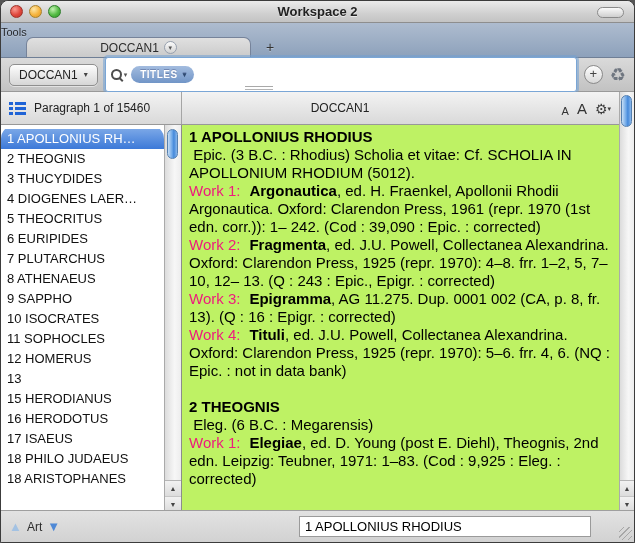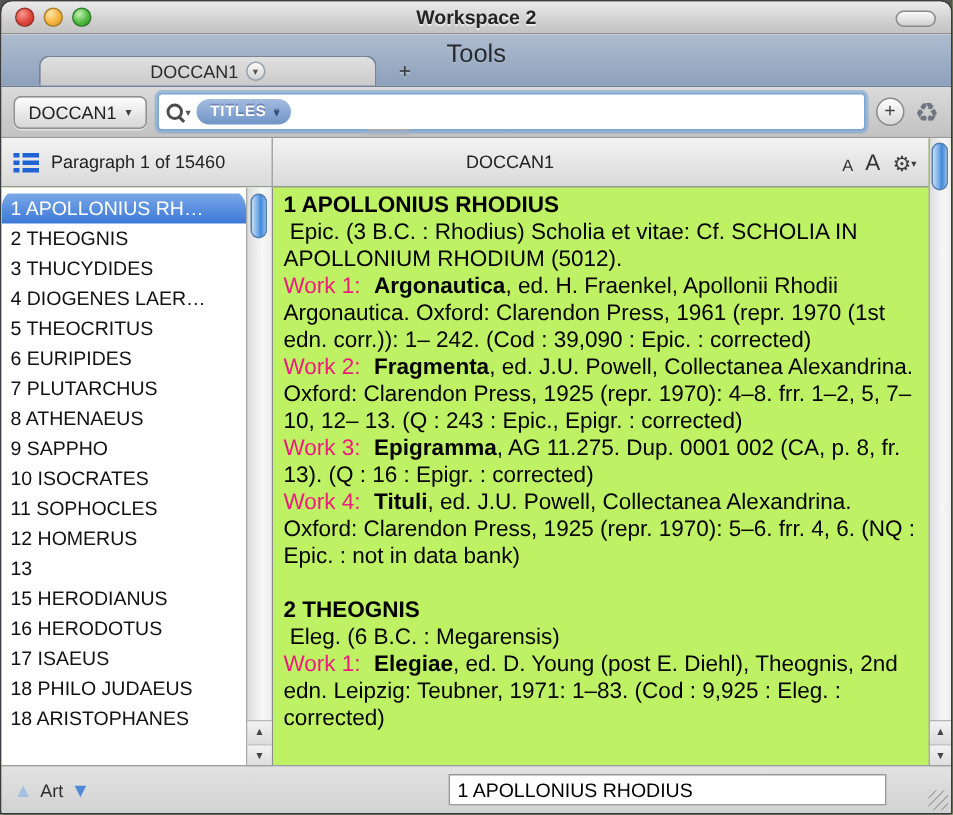--- a/index.html
+++ b/index.html
@@ -23,21 +23,21 @@
   .win-title { flex:1; text-align:center; font-size:13px; font-weight:bold; color:#222; text-shadow:0 1px 0 rgba(255,255,255,.6); }
   .toolbar-pill {
     position:absolute; right:10px; top:6px; width:27px; height:11px; border-radius:6px;
     background:linear-gradient(#fafafa,#cfcfcf); border:1px solid #8a8a8a;
   }
   
   .toolbar {
     position:absolute; top:22px; left:0; right:0; height:35px;
     background:linear-gradient(#aebccf,#8da1bb); border-bottom:1px solid #6f7f96;
   }
-  .tools-label { text-align:center; font-size:17px; color:#26292e; padding-top:3px; text-shadow:0 1px 0 rgba(255,255,255,.25); }
+  .tools-label { text-align:left; font-size:11px; color:#26292e; padding-top:3px; text-shadow:0 1px 0 rgba(255,255,255,.25); }
   .tab {
     position:absolute; bottom:0; left:25px; width:225px; height:20px;
     background:linear-gradient(#e0e0e0,#cacaca); border:1px solid #76839a; border-bottom:none;
     border-radius:7px 7px 0 0; display:flex; align-items:center; justify-content:center; gap:5px;
     font-size:12px; color:#2c2c2c;
   }
   .tab-disc {
     width:13px; height:13px; border-radius:50%; background:linear-gradient(#fbfbfb,#d2d2d2);
     border:1px solid #97a0ae; font-size:7px; color:#555; display:flex; align-items:center; justify-content:center;
   }
@@ -52,21 +52,21 @@
     background:linear-gradient(#dadada,#c2c2c2); border-bottom:1px solid #999;
     display:flex; align-items:center; padding:0 8px; gap:7px;
   }
   .scope-btn {
     height:22px; padding:0 9px; border:1px solid #8f8f8f; border-radius:5px;
     background:linear-gradient(#fdfdfd,#d6d6d6); font-size:12px; color:#222;
     display:flex; align-items:center; gap:6px; box-shadow:0 1px 0 rgba(255,255,255,.5);
   }
   .scope-caret { font-size:8px; color:#444; }
   .search-field {
-    flex:1; height:25px; background:#fff; border:1px solid #7aa6d6; border-radius:3px;
+    flex:1; height:35px; background:#fff; border:1px solid #7aa6d6; border-radius:3px;
     box-shadow:0 0 0 2px rgba(115,160,210,.55); display:flex; align-items:center; padding:0 5px; gap:4px;justify-content:space-between;
   }
   .mag { width:11px; height:11px; border:2px solid #4d4d4d; border-radius:50%; position:relative; flex:none; }
   .mag::after { content:''; position:absolute; width:2px; height:5px; background:#4d4d4d; right:-2px; bottom:-4px; transform:rotate(-45deg); }
   .mag-caret { font-size:7px; color:#555; margin-left:-2px; }
   .token {
     height:17px; padding:0 7px 0 9px; border-radius:9px;
     background:linear-gradient(#a3bcdf,#7195c7); color:#fff; font-size:10px; font-weight:bold; letter-spacing:.5px;
     display:flex; align-items:center; gap:5px; text-shadow:0 -1px 0 rgba(0,0,60,.25);
   }

